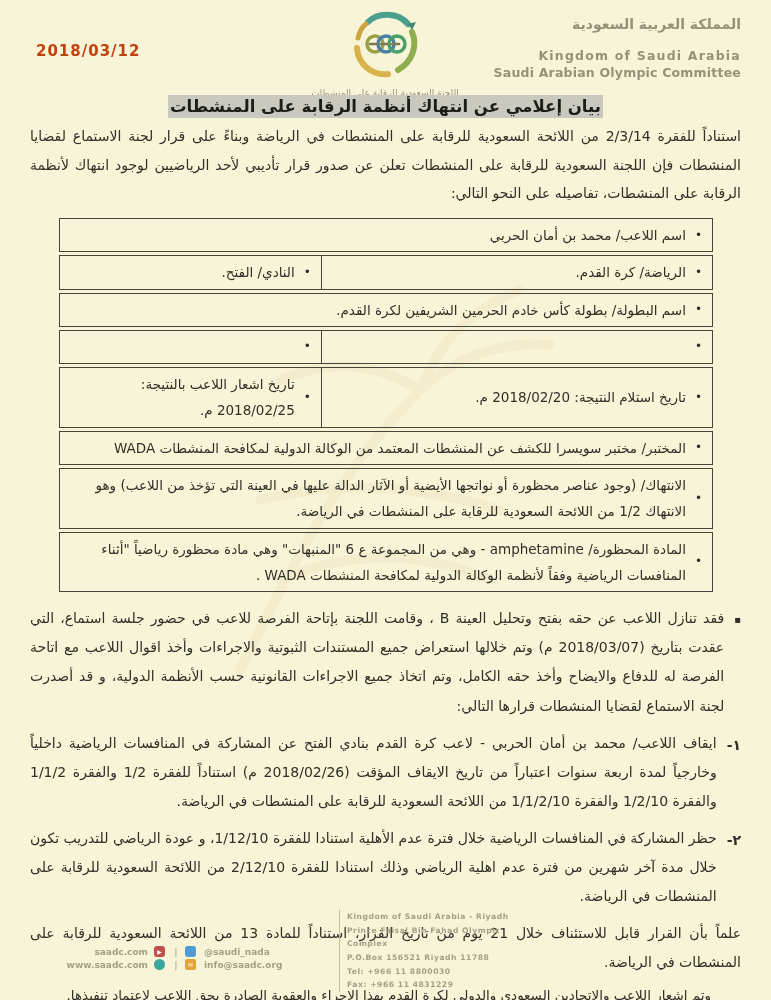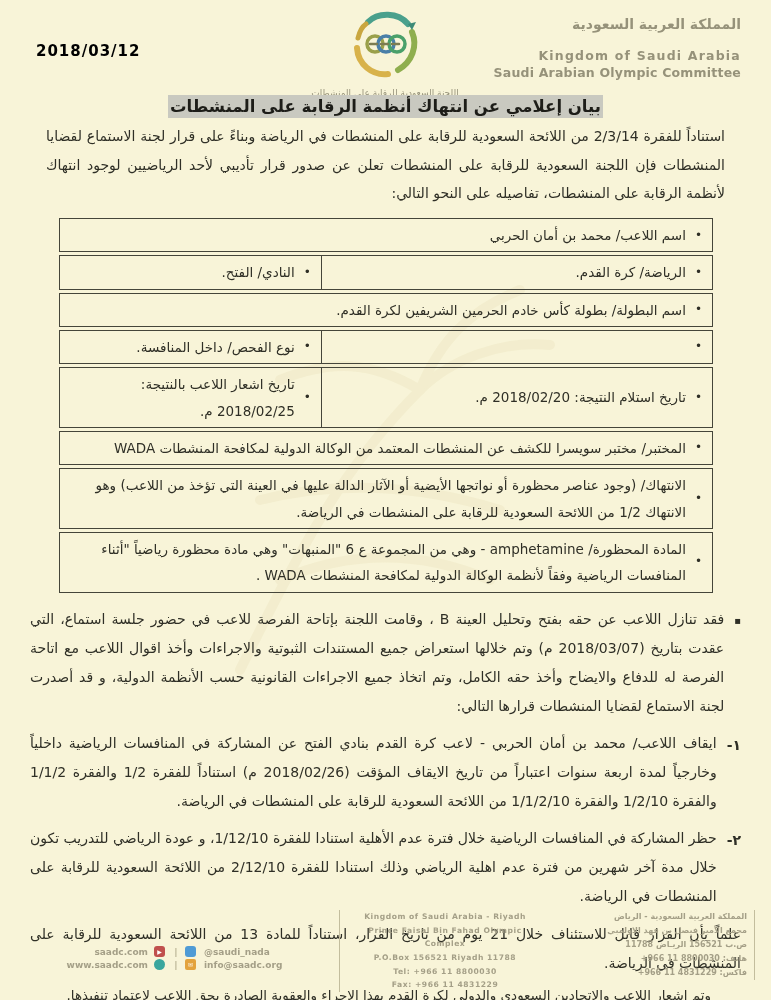--- a/index.html
+++ b/index.html
@@ -6,35 +6,35 @@
   .page{
     width:771px;height:1000px;margin:0 auto;position:relative;overflow:hidden;
     background:#f8f4d8;color:#2f2f26;
     font-family:"DejaVu Sans",sans-serif;
   }
   .watermark{position:absolute;top:250px;left:120px;opacity:.55;z-index:0;}
   .z{position:relative;z-index:1;}
 
   
   .hdr-date{position:absolute;top:42px;left:36px;font-size:15px;font-weight:bold;
-    color:#000000;letter-spacing:1px;}
+    color:#c2410c;letter-spacing:1px;}
   .logo-block{position:absolute;top:8px;left:270px;width:230px;text-align:center;}
   .logo-caption-ar{font-size:9px;color:#98947c;margin-top:4px;direction:rtl;}
   .logo-caption-en{font-size:8px;color:#98947c;letter-spacing:.4px;}
   .org-block{position:absolute;top:14px;right:30px;text-align:right;color:#96927a;}
   .org-ar{font-size:14px;font-weight:bold;direction:rtl;line-height:1.55;}
   .org-en{font-size:12.5px;font-weight:bold;line-height:1.35;letter-spacing:1.2px;margin-top:12px;}
   .org-en2{font-size:12.5px;font-weight:bold;line-height:1.35;letter-spacing:.2px;}
 
   
   .content{position:absolute;top:97px;left:30px;right:30px;direction:rtl;}
   .doc-title{text-align:center;margin-bottom:6px;}
   .doc-title span{background:#c9c9c0;color:#1d1d18;font-weight:bold;font-size:16.5px;
     padding:2px 2px;}
-  .intro{font-size:14px;line-height:2.05;text-align:justify;margin:4px 16px 10px;}
+  .intro{font-size:14px;line-height:2.05;text-align:justify;margin:4px 0 10px;}
 
   .dtable{margin:0 28px 12px 29px;}
   .trow{border:1.4px solid #45453a;display:flex;direction:rtl;margin-bottom:3px;
     background:transparent;}
   .cell{display:flex;align-items:center;gap:9px;padding:3px 10px;min-height:26px;
     font-size:13.5px;line-height:1.95;}
   .cell .txt{text-align:right;}
   .cell-full{flex:1;}
   .cell-right{border-left:1.4px solid #45453a;}
   .w62{flex:0 0 60%;box-sizing:border-box;}
@@ -45,21 +45,21 @@
     margin:6px 0 8px;}
   .para .marker{flex:0 0 auto;font-weight:bold;padding-top:2px;}
   .para .sq{font-size:10px;padding-top:6px;}
   .closing{font-size:14px;line-height:2.08;text-align:justify;margin:4px 0 4px;}
   .notify{font-size:13.5px;line-height:2.0;margin:2px 30px 0 0;}
 
   
   .footer{position:absolute;top:902px;left:0;right:0;height:86px;font-weight:bold;}
   .footer-ar{position:absolute;top:8px;right:16px;width:192px;text-align:right;direction:rtl;
     font-size:8px;color:#a49f87;line-height:1.75;border-right:1px solid #c3bd9d;padding-right:7px;}
-  .footer-en{position:absolute;top:8px;right:228px;width:196px;text-align:center;
+  .footer-en{position:absolute;top:8px;right:228px;width:196px;text-align:left;
     font-size:7.6px;color:#a49f87;line-height:1.8;letter-spacing:.55px;
     border-left:1px solid #c3bd9d;padding-left:7px;}
   .social{position:absolute;top:44px;left:52px;display:grid;
     grid-template-columns:96px 13px 6px 13px auto;gap:2px 6px;align-items:center;
     font-size:9px;color:#a49f87;}
   .s-right{text-align:right;}
   .s-sep{color:#b5b091;text-align:center;}
   .icon{width:11px;height:11px;border-radius:3px;display:flex;align-items:center;
     justify-content:center;color:#fff;font-size:6px;line-height:1;}
   .ic-red{background:#c0504d;}
@@ -143,21 +143,20 @@
           <span class="txt">اسم البطولة/ بطولة كأس خادم الحرمين الشريفين لكرة القدم.</span>
         </div>
       </div>
 
       <div class="trow">
         <div class="cell cell-right w62">
           <span class="bullet">•</span>
         </div>
         <div class="cell w38">
           <span class="bullet">•</span>
-          <span class="txt">نوع الفحص/ داخل المنافسة.</span>
         </div>
       </div>
 
       <div class="trow">
         <div class="cell cell-right w62">
           <span class="bullet">•</span>
           <span class="txt">تاريخ استلام النتيجة: 2018/02/20 م.</span>
         </div>
         <div class="cell w38">
           <span class="bullet">•</span>
@@ -203,27 +202,20 @@
       <div class="txt">حظر المشاركة في المنافسات الرياضية خلال فترة عدم الأهلية استنادا للفقرة 1/12/10، و عودة الرياضي للتدريب تكون خلال مدة آخر شهرين من فترة عدم اهلية الرياضي وذلك استنادا للفقرة 2/12/10 من اللائحة السعودية للرقابة على المنشطات في الرياضة.</div>
     </div>
 
     <p class="closing">علماً بأن القرار قابل للاستئناف خلال 21 يوم من تاريخ القرار، استناداً للمادة 13 من اللائحة السعودية للرقابة على المنشطات في الرياضة.</p>
     <p class="notify">وتم إشعار اللاعب والاتحادين السعودي والدولي لكرة القدم بهذا الإجراء والعقوبة الصادرة بحق اللاعب لاعتماد تنفيذها.</p>
 
   </div>
 
   <div class="footer z">
 
-    <div class="footer-ar">
-      <div>المملكة العربية السعودية - الرياض</div>
-      <div>مجمع الأمير فيصل بن فهد الاولمبي</div>
-      <div>ص.ب 156521 الريـاض 11788</div>
-      <div>هاتف: 8800030 11 966+</div>
-      <div>فاكس: 4831229 11 966+</div>
-    </div>
 
     <div class="footer-en">
       <div>Kingdom of Saudi Arabia - Riyadh</div>
       <div>Prince Faisal Bin Fahad Olympic Complex</div>
       <div>P.O.Box 156521 Riyadh 11788</div>
       <div>Tel: +966 11 8800030</div>
       <div>Fax: +966 11 4831229</div>
     </div>
 
     <div class="social">

